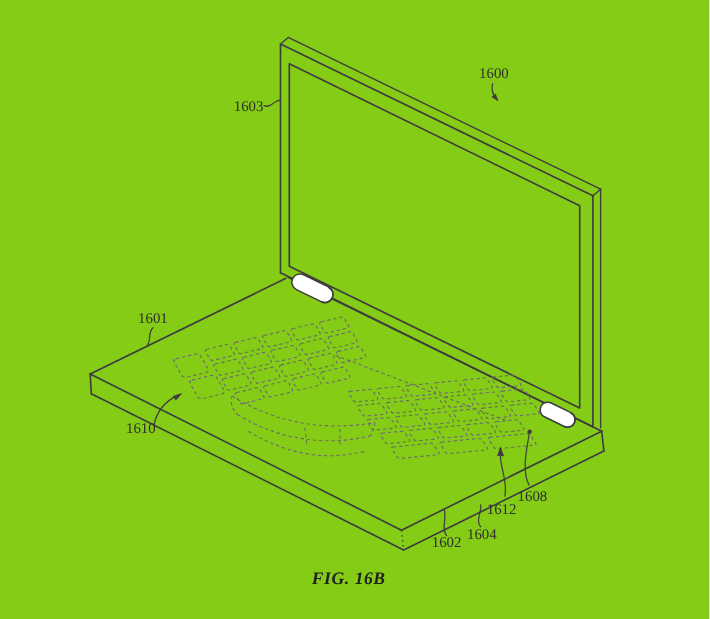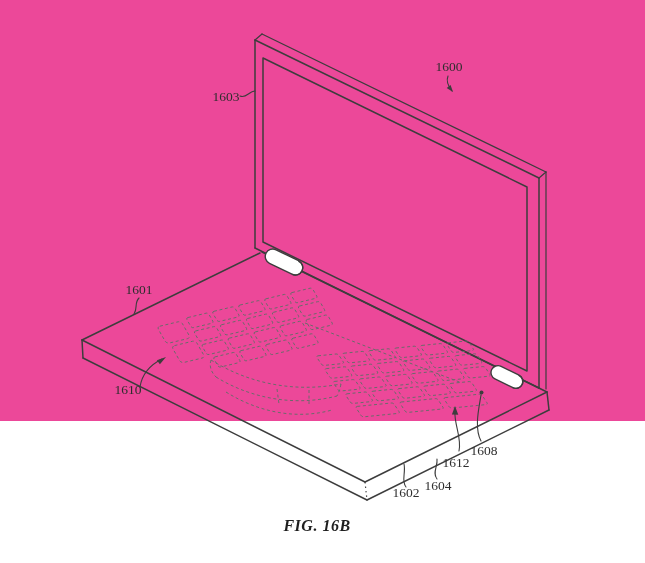--- a/index.html
+++ b/index.html
@@ -7,22 +7,22 @@
     padding: 0;
     background: #ffffff;
     width: 645px;
     height: 563px;
     overflow: hidden;
     font-family: "Liberation Serif", serif;
   }
   #figure-wrap {
     position: relative;
     width: 645px;
-    height: 421px;
-    background: #ec4899;
+    height: 563px;
+    background: #84cc16;
   }
   svg { display: block; }
   .solid {
     fill: none;
     stroke: #3d3d3d;
     stroke-width: 1.5;
     stroke-linecap: round;
     stroke-linejoin: round;
   }
   .thin {

